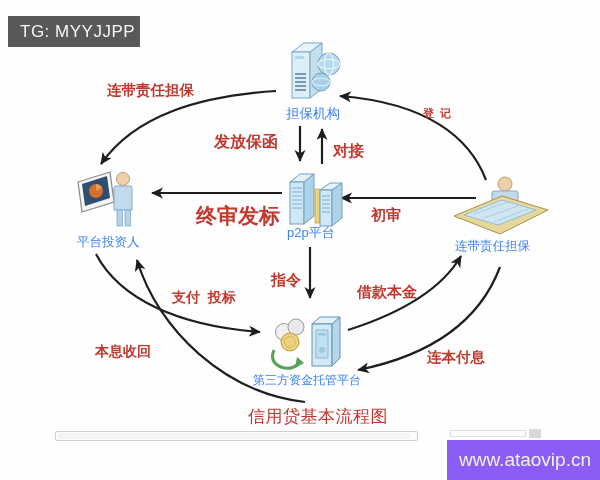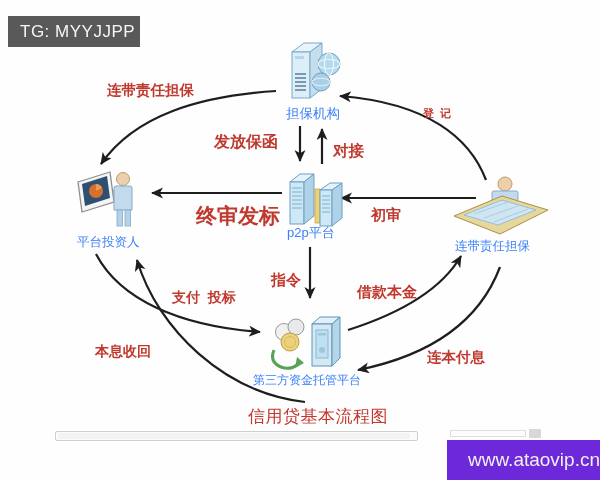--- a/index.html
+++ b/index.html
@@ -2,22 +2,22 @@
 <html><head>
 <meta charset="utf-8">
 <style>
   html,body{margin:0;padding:0;}
   body{width:600px;height:480px;background:#ffffff;font-family:"Liberation Sans",sans-serif;}
   .stage{position:relative;width:600px;height:480px;background:#fefefe;overflow:hidden;}
 
   
   .tg-badge{position:absolute;left:8px;top:16px;width:132px;height:31px;background:#595959;
     color:#f5f5f5;font-size:17px;line-height:31px;padding-left:12px;letter-spacing:.5px;box-sizing:border-box;}
-  .watermark{position:absolute;left:447px;top:440px;width:153px;height:40px;background:#6d28d9;
-    color:#f0f0f0;font-size:19px;line-height:40px;padding-left:12px;box-sizing:border-box;text-align:right;}
+  .watermark{position:absolute;left:447px;top:440px;width:153px;height:40px;background:#8b5cf6;
+    color:#f0f0f0;font-size:19px;line-height:40px;padding-left:12px;box-sizing:border-box;}
 
   
   .diagram-svg{position:absolute;left:0;top:0;}
 
   
   .flow-label{position:absolute;color:#c0392f;font-weight:bold;white-space:pre;line-height:1.15;}
   .node-label{position:absolute;color:#3b82f6;white-space:pre;line-height:1.15;}
   .chart-title{position:absolute;color:#c4372e;font-weight:normal;white-space:pre;letter-spacing:.5px;}
 
   

